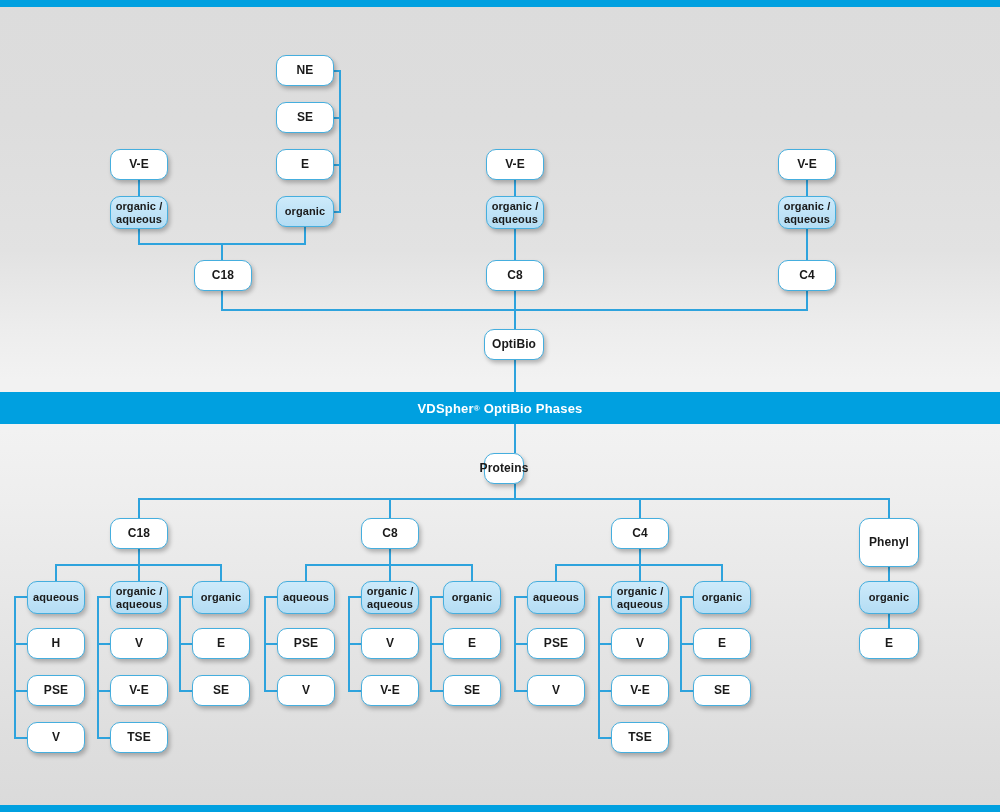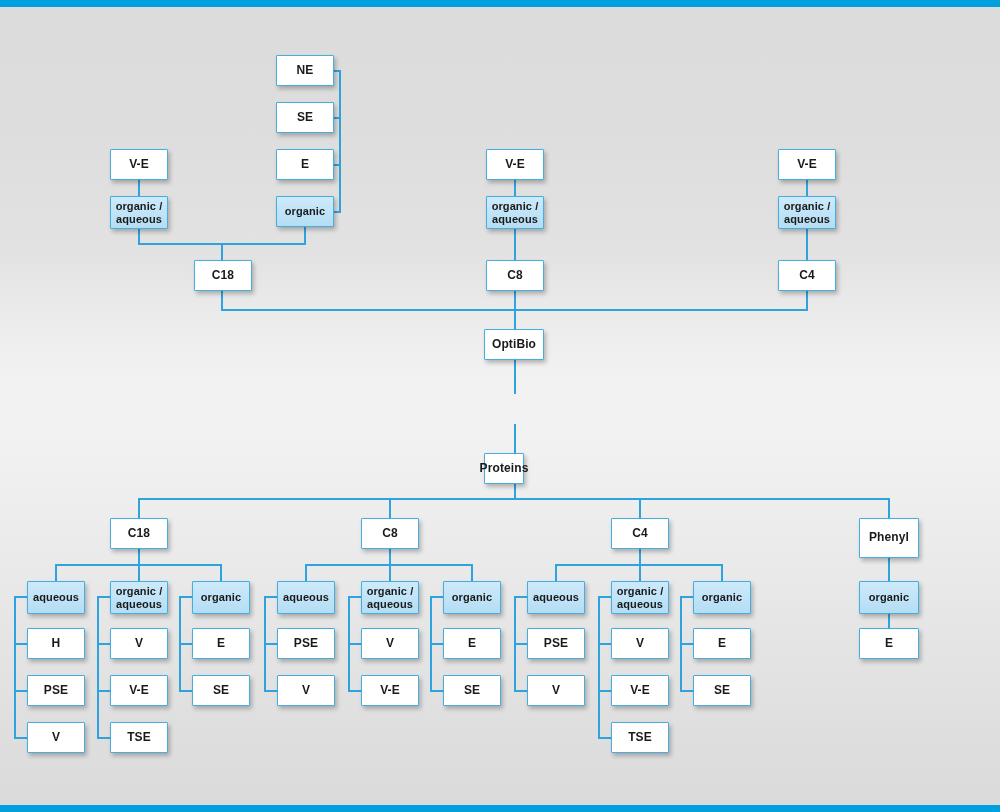--- a/index.html
+++ b/index.html
@@ -28,21 +28,21 @@
   
   .ln{position:absolute;background:#2ea3dd;}
   .lnv{width:2px;}
   .lnh{height:2px;}
 
   
   .node{
     position:absolute;
     box-sizing:border-box;
     border:1.5px solid #45aede;
-    border-radius:1px;
+    border-radius:10px;
     background:#ffffff;
     color:#1a1a1a;
     font-weight:bold;
     display:flex;align-items:center;justify-content:center;
     text-align:center;
     line-height:1.12;
     box-shadow:2px 3px 4px rgba(0,0,0,0.25);
     z-index:5;
     letter-spacing:0.1px;
   }
@@ -140,20 +140,25 @@
   <div class="ln lnv" style="left:806px;top:291px;height:19px;"></div>
   <div class="ln lnh" style="left:221px;top:309px;width:587px;"></div>
   <div class="ln lnv" style="left:514px;top:291px;height:38px;"></div>
 
   <div class="node w" style="left:484px;top:329px;width:60px;height:31px;">
     <span>OptiBio</span>
   </div>
 
   <div class="ln lnv" style="left:514px;top:360px;height:34px;"></div>
 
+  <div class="banner">
+    <span class="bt">VDSpher</span>
+      <sup>®</sup>
+      <span class="bt"> OptiBio Phases</span>
+  </div>
 
   <div class="ln lnv" style="left:514px;top:424px;height:29px;"></div>
   <div class="node w" style="left:484px;top:453px;width:40px;height:31px;">
     <span>Proteins</span>
   </div>
 
   <div class="ln lnv" style="left:514px;top:484px;height:15px;"></div>
   <div class="ln lnh" style="left:138px;top:498px;width:752px;"></div>
   <div class="ln lnv" style="left:138px;top:498px;height:20px;"></div>
   <div class="ln lnv" style="left:389px;top:498px;height:20px;"></div>
@@ -162,21 +167,21 @@
 
   <div class="node w" style="left:110px;top:518px;width:58px;height:31px;">
     <span>C18</span>
   </div>
   <div class="node w" style="left:361px;top:518px;width:58px;height:31px;">
     <span>C8</span>
   </div>
   <div class="node w" style="left:611px;top:518px;width:58px;height:31px;">
     <span>C4</span>
   </div>
-  <div class="node w" style="left:859px;top:518px;width:60px;height:40px;">
+  <div class="node w" style="left:859px;top:518px;width:60px;height:49px;">
     <span>Phenyl</span>
   </div>
 
   <div class="ln lnv" style="left:138px;top:549px;height:16px;"></div>
   <div class="ln lnh" style="left:55px;top:564px;width:166px;"></div>
   <div class="ln lnv" style="left:55px;top:564px;height:17px;"></div>
   <div class="ln lnv" style="left:138px;top:564px;height:17px;"></div>
   <div class="ln lnv" style="left:220px;top:564px;height:17px;"></div>
 
   <div class="node blue sm" style="left:27px;top:581px;width:58px;height:33px;flex-direction:column;">

